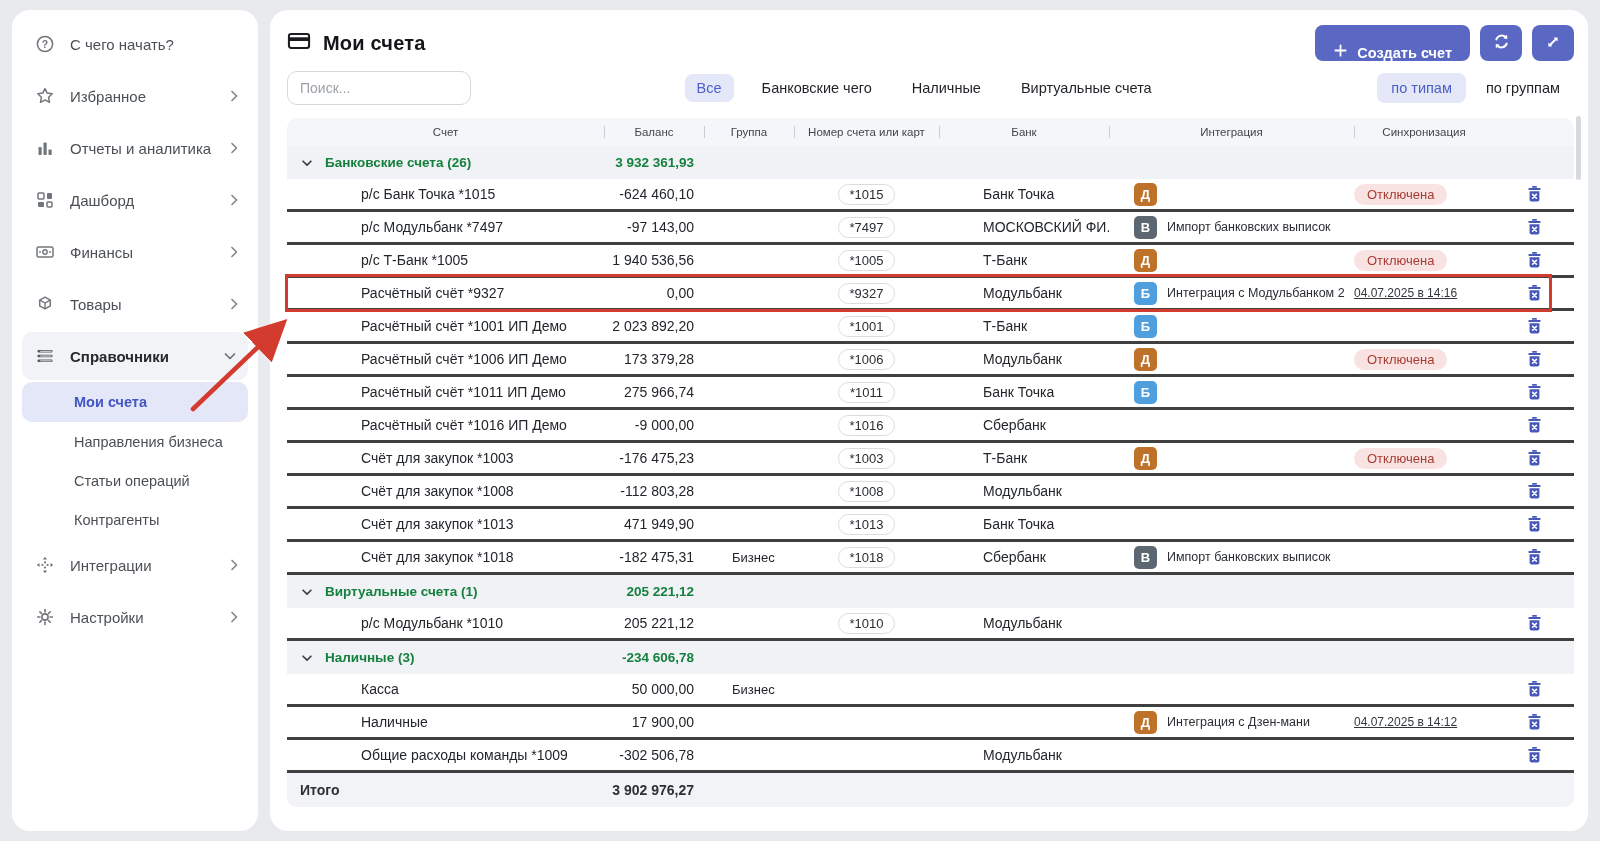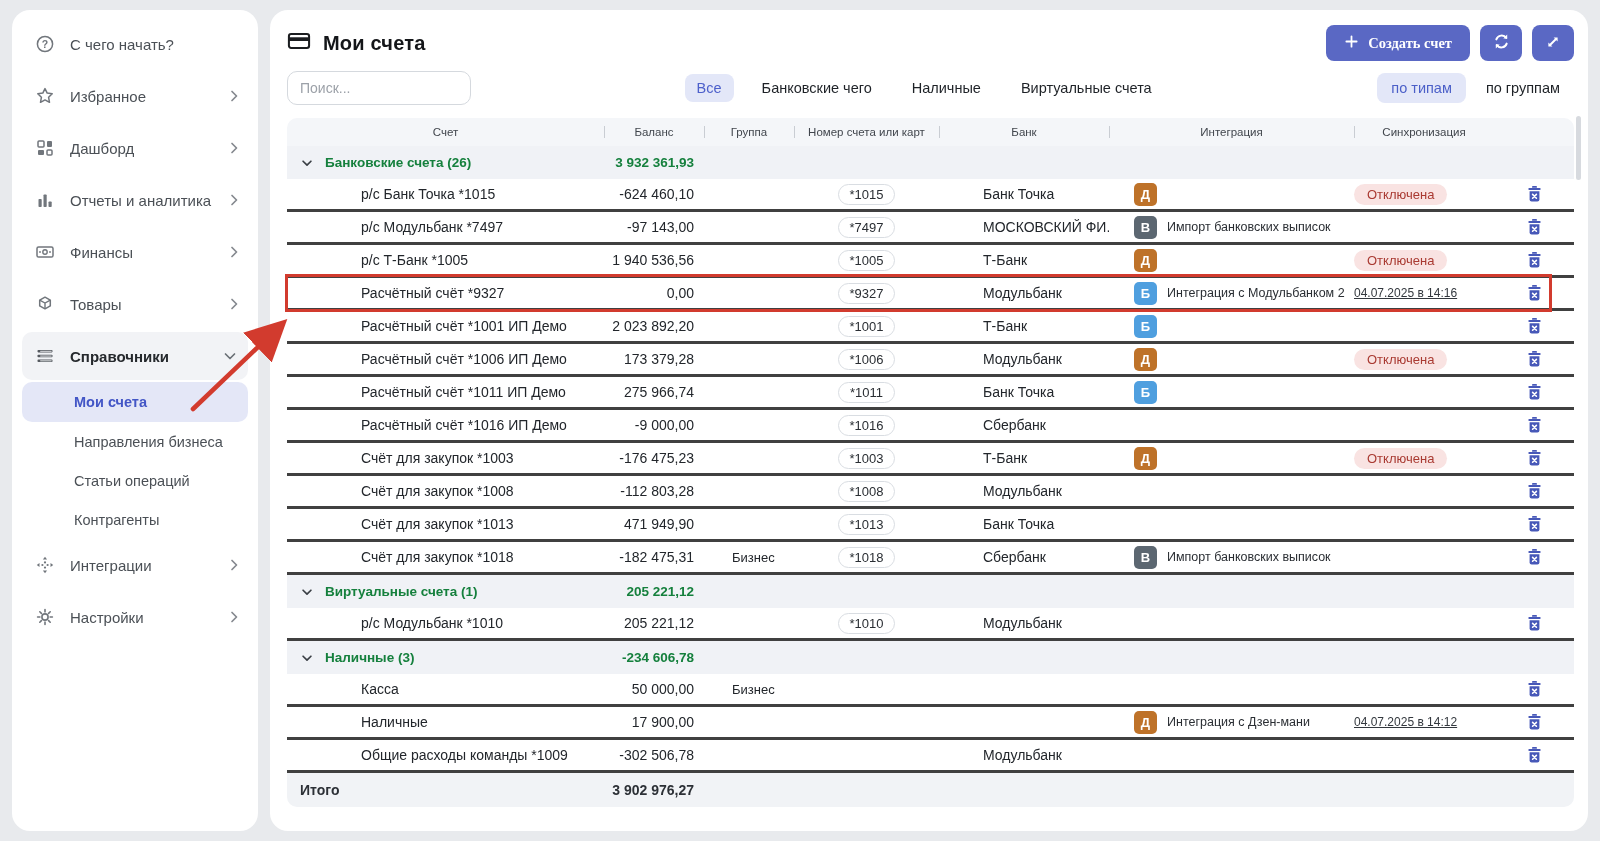--- a/index.html
+++ b/index.html
@@ -37,22 +37,22 @@
   .panel {
     flex:1; background:#FFFFFF; border-radius:18px;
     padding:14px 14px 14px 17px; position:relative;
   }
   .panel-header { display:flex; justify-content:space-between; align-items:center; height:38px; margin-bottom:8px; }
   .page-title { display:flex; align-items:center; gap:12px; }
   .page-title h1 { font-size:20px; margin:0; color:#141619; letter-spacing:0.2px; }
   .header-actions { display:flex; gap:10px; }
   .btn-create {
     background:#5A68C4; color:#fff; border:none; border-radius:8px; height:36px;
-    padding:0 18px; font-size:14.5px; font-weight:bold; display:flex; align-items:center; gap:9px;
-    font-family:Liberation Serif, serif; cursor:pointer;
+    padding:0 18px; font-size:14.5px; font-weight:bold; display:flex; align-items:flex-end; gap:9px;
+    font-family:Liberation Sans, sans-serif; cursor:pointer;
   }
   .btn-sq {
     background:#5A68C4; border:none; border-radius:8px; width:42px; height:36px;
     display:flex; align-items:center; justify-content:center; cursor:pointer;
   }
   .toolbar { display:flex; align-items:center; height:36px; margin-bottom:12px; }
   .search-input {
     width:184px; height:34px; border:1px solid #D5D9DE; border-radius:10px;
     padding:0 12px; font-size:14px; font-family:inherit; color:#33373C; outline:none;
   }
@@ -121,42 +121,42 @@
         <span class="lbl">Избранное</span>
         <span class="chev">
           <svg width="16" height="16" viewBox="0 0 16 16">
             <path d="M6 3.5L10.5 8L6 12.5" fill="none" stroke="#85898F" stroke-width="1.7" stroke-linecap="round" stroke-linejoin="round"></path>
           </svg>
         </span>
       </div>
       <div class="side-item">
         <span class="ico">
           <svg width="20" height="20" viewBox="0 0 20 20">
+            <rect x="3.5" y="9" width="3.2" height="8" rx="0.8" fill="#71767C"></rect>
+            <rect x="8.5" y="4.5" width="3.2" height="12.5" rx="0.8" fill="#71767C"></rect>
+            <rect x="13.5" y="11.5" width="3.2" height="5.5" rx="0.8" fill="#71767C"></rect>
+          </svg>
+        </span>
+        <span class="lbl">Отчеты и аналитика</span>
+        <span class="chev">
+          <svg width="16" height="16" viewBox="0 0 16 16">
+            <path d="M6 3.5L10.5 8L6 12.5" fill="none" stroke="#85898F" stroke-width="1.7" stroke-linecap="round" stroke-linejoin="round"></path>
+          </svg>
+        </span>
+      </div>
+      <div class="side-item">
+        <span class="ico">
+          <svg width="20" height="20" viewBox="0 0 20 20">
             <rect x="3" y="3" width="6" height="6" rx="1" fill="none" stroke="#71767C" stroke-width="1.5"></rect>
             <rect x="12" y="3" width="5" height="6" rx="1" fill="#71767C"></rect>
             <rect x="3" y="12" width="6" height="5" rx="1" fill="#71767C"></rect>
             <rect x="12" y="12" width="5" height="5" rx="1" fill="none" stroke="#71767C" stroke-width="1.5"></rect>
           </svg>
         </span>
         <span class="lbl">Дашборд</span>
-        <span class="chev">
-          <svg width="16" height="16" viewBox="0 0 16 16">
-            <path d="M6 3.5L10.5 8L6 12.5" fill="none" stroke="#85898F" stroke-width="1.7" stroke-linecap="round" stroke-linejoin="round"></path>
-          </svg>
-        </span>
-      </div>
-      <div class="side-item">
-        <span class="ico">
-          <svg width="20" height="20" viewBox="0 0 20 20">
-            <rect x="3.5" y="9" width="3.2" height="8" rx="0.8" fill="#71767C"></rect>
-            <rect x="8.5" y="4.5" width="3.2" height="12.5" rx="0.8" fill="#71767C"></rect>
-            <rect x="13.5" y="11.5" width="3.2" height="5.5" rx="0.8" fill="#71767C"></rect>
-          </svg>
-        </span>
-        <span class="lbl">Отчеты и аналитика</span>
         <span class="chev">
           <svg width="16" height="16" viewBox="0 0 16 16">
             <path d="M6 3.5L10.5 8L6 12.5" fill="none" stroke="#85898F" stroke-width="1.7" stroke-linecap="round" stroke-linejoin="round"></path>
           </svg>
         </span>
       </div>
       <div class="side-item">
         <span class="ico">
           <svg width="20" height="20" viewBox="0 0 20 20">
             <rect x="2" y="5" width="16" height="10" rx="1.6" fill="none" stroke="#71767C" stroke-width="1.5"></rect>

